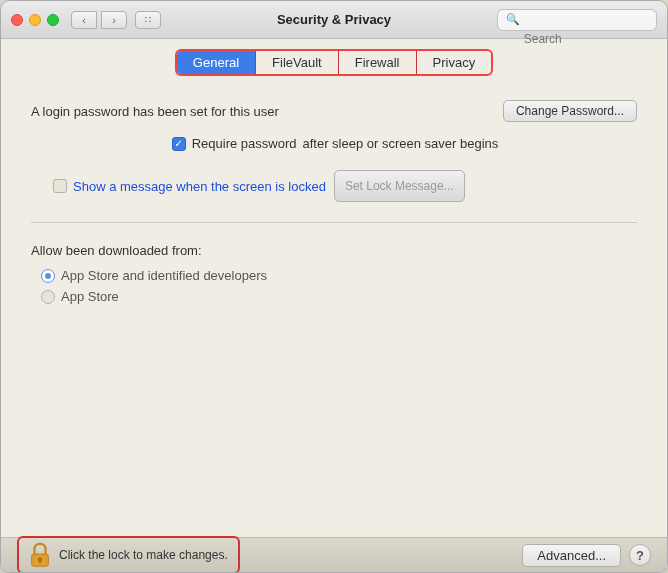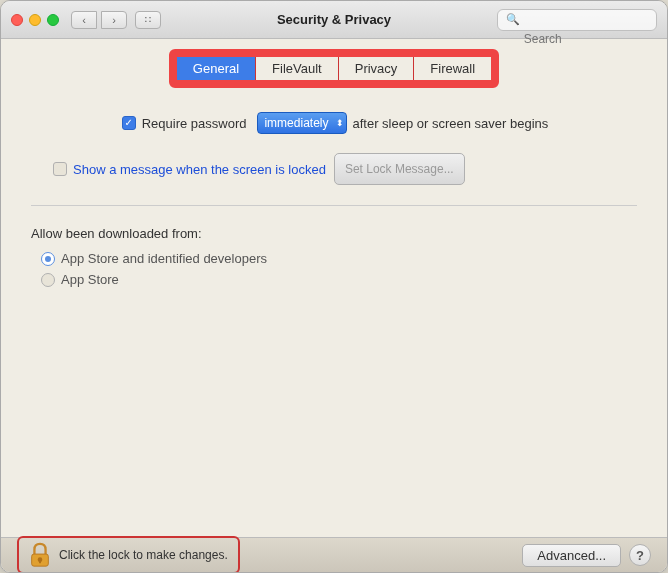--- a/index.html
+++ b/index.html
@@ -133,21 +133,21 @@
     .tab-bar {
       display: flex;
       justify-content: center;
       align-items: center;
       padding: 10px 0 8px 0;
       flex-shrink: 0;
     }
 
     .tab-group {
       display: flex;
-      border: 8px solid #ef4444;
+      border: 2px solid #ef4444;
       border-radius: 6px;
       overflow: hidden;
     }
 
     .tab {
       padding: 4px 16px;
       font-size: 13px;
       cursor: pointer;
       background: transparent;
       color: #333;
@@ -431,34 +431,35 @@
     <div class="search-box">
       <span class="search-icon-sym">🔍</span>
       <input type="text" placeholder="Search" style="">
     </div>
   </div>
 
   <div class="tab-bar">
     <div class="tab-group">
       <div class="tab active">General</div>
       <div class="tab">FileVault</div>
+      <div class="tab">Firewall</div>
       <div class="tab">Privacy</div>
-      <div class="tab">Firewall</div>
     </div>
   </div>
 
   <div class="content">
 
+    <div class="login-password-row">
+      <span class="login-password-text">A login password has been set for this user</span>
+      <button class="change-password-btn">Change Password...</button>
+    </div>
 
     <div class="require-password-row">
       <div class="checkbox-checked"></div>
       <span class="require-label">Require password</span>
-      <div class="immediately-select">
-        <span>immediately</span>
-      </div>
       <span class="after-sleep-label">after sleep or screen saver begins</span>
     </div>
 
     <div class="show-message-row">
       <div class="checkbox-unchecked"></div>
       <span class="disabled-label">Show a message when the screen is locked</span>
       <button class="set-lock-btn">Set Lock Message...</button>
     </div>
 
 

